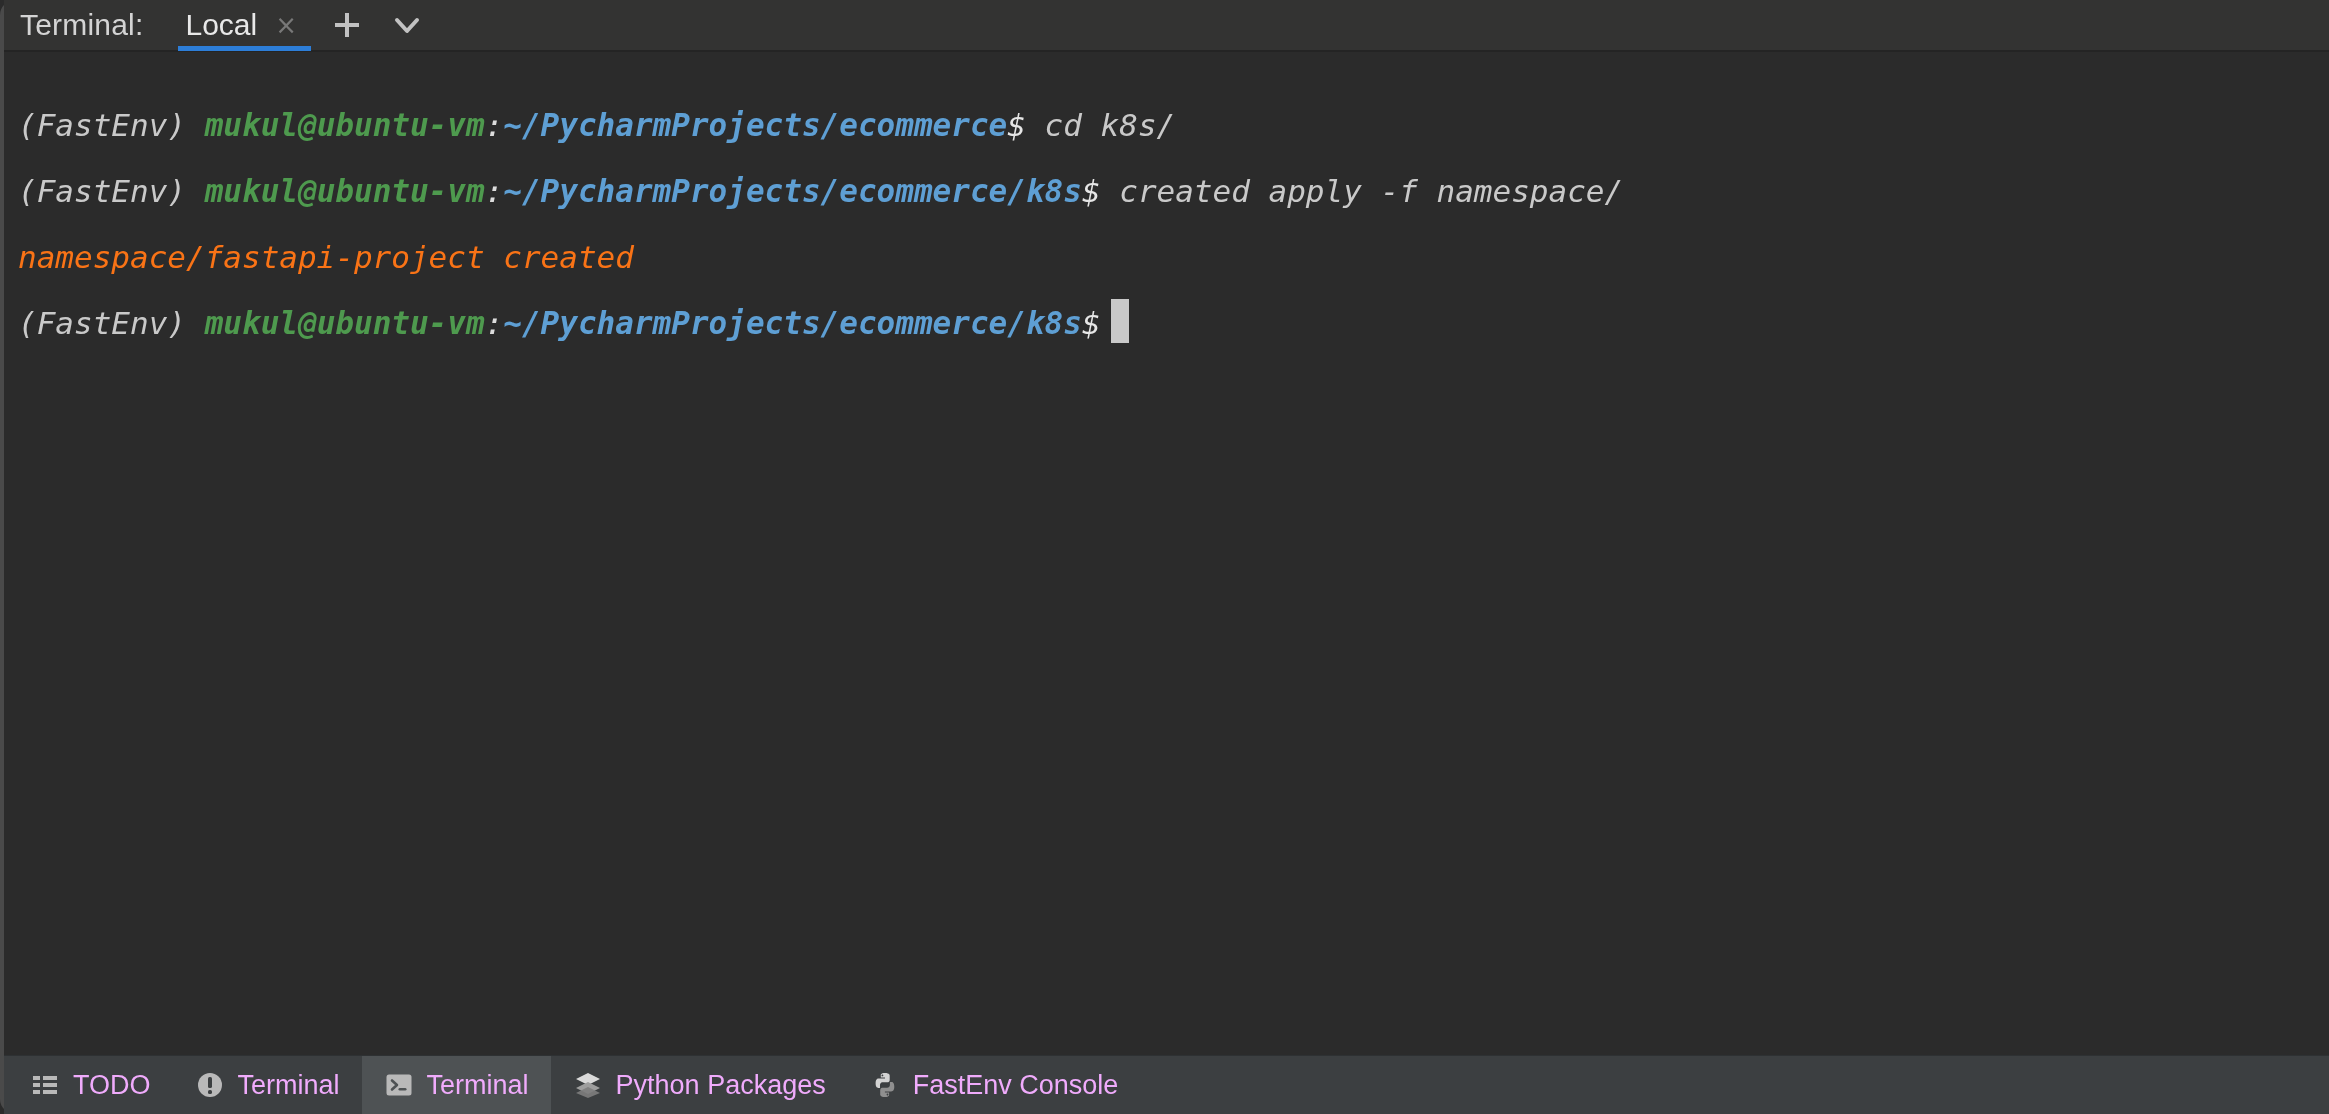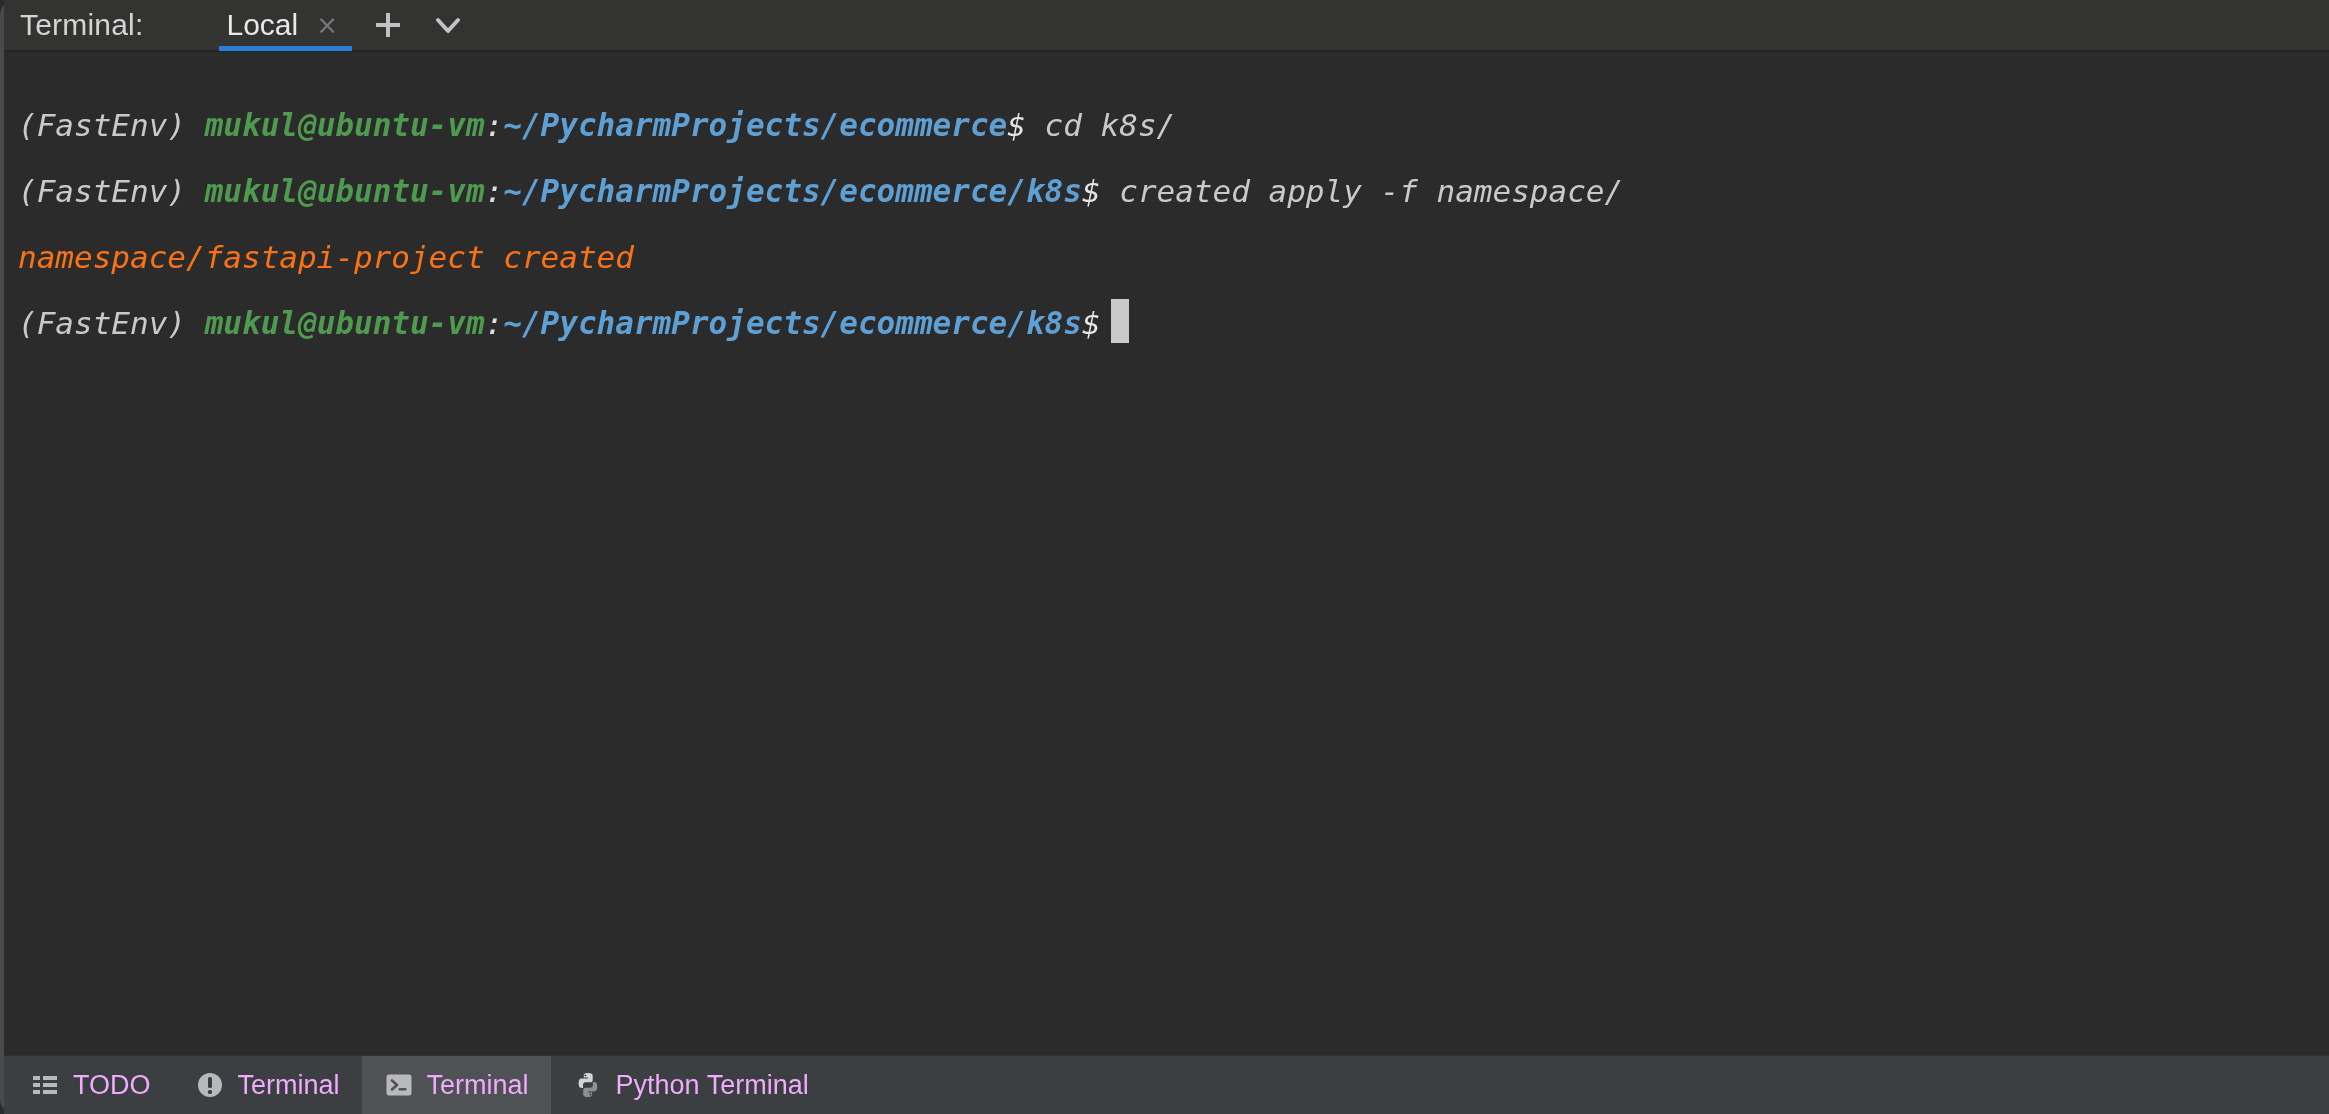--- a/index.html
+++ b/index.html
@@ -49,21 +49,20 @@
     white-space: nowrap;
   }
 
   .tab-local {
     position: relative;
     display: flex;
     align-items: center;
     height: 52px;
     padding: 0 14px 0 8px;
     box-sizing: border-box;
-    margin-left: 41px;
   }
   .tab-local .tab-label {
     color: #e8e8e8;
     font-size: 30px;
     white-space: nowrap;
   }
   .tab-close {
     color: #787878;
     font-size: 26px;
     margin-left: 18px;
@@ -239,35 +238,45 @@
       <span class="si-icon">
         <svg width="28" height="28" viewBox="0 0 28 28">
           <rect x="1.5" y="3.5" width="25" height="21" rx="2.5" fill="#b9b9b9"></rect>
           <path d="M7 9.5 L12 14 L7 18.5" stroke="#4e5254" stroke-width="2.6" fill="none" stroke-linecap="round" stroke-linejoin="round"></path>
           <rect x="13.5" y="17" width="8" height="2.6" rx="1.3" fill="#4e5254"></rect>
         </svg>
       </span>
       <span>Terminal</span>
     </div>
 
+    <div class="status-item">
+      <span class="si-icon">
+        <svg width="28" height="28" viewBox="0 0 28 28">
+          <path d="M14 2 L26 8 L14 14 L2 8 Z" fill="#dadada"></path>
+          <path d="M14 11 L26 17 L14 23 L2 17 Z" fill="#9e9e9e"></path>
+          <path d="M14 16 L26 22 L14 27 L2 22 Z" fill="#7d7d7d" opacity="0.9"></path>
+        </svg>
+      </span>
+      <span>Python Packages</span>
+    </div>
 
     <div class="status-item">
       <span class="si-icon">
         <svg width="28" height="28" viewBox="0 0 28 28">
           <path d="M13.8 2 C9.6 2 9.8 4 9.8 4 L9.8 6.6 L14 6.6 L14 7.6 L7.6 7.6
                    C7.6 7.6 4.6 7.3 4.6 12.2 C4.6 17.1 7.2 16.9 7.2 16.9 L9 16.9
                    L9 14.2 C9 14.2 8.9 11.3 11.8 11.3 L16.3 11.3 C16.3 11.3 18.7 11.4 18.7 8.9
                    L18.7 4.6 C18.7 4.6 19 2 13.8 2 Z M11.4 3.6 C11.9 3.6 12.3 4 12.3 4.6
                    C12.3 5.1 11.9 5.5 11.4 5.5 C10.9 5.5 10.5 5.1 10.5 4.6
                    C10.5 4 10.9 3.6 11.4 3.6 Z" fill="#d3d3d3"></path>
           <path d="M14.1 26 C18.3 26 18.1 24 18.1 24 L18.1 21.4 L13.9 21.4 L13.9 20.4 L20.3 20.4
                    C20.3 20.4 23.3 20.7 23.3 15.8 C23.3 10.9 20.7 11.1 20.7 11.1 L18.9 11.1
                    L18.9 13.8 C18.9 13.8 19 16.7 16.1 16.7 L11.6 16.7 C11.6 16.7 9.2 16.6 9.2 19.1
                    L9.2 23.4 C9.2 23.4 8.9 26 14.1 26 Z M16.5 24.4 C16 24.4 15.6 24 15.6 23.4
                    C15.6 22.9 16 22.5 16.5 22.5 C17 22.5 17.4 22.9 17.4 23.4
                    C17.4 24 17 24.4 16.5 24.4 Z" fill="#8f8f8f"></path>
         </svg>
       </span>
-      <span>Python Terminal</span>
+      <span>FastEnv Console</span>
     </div>
 
   </div>
 </div>
 
 </body></html>

